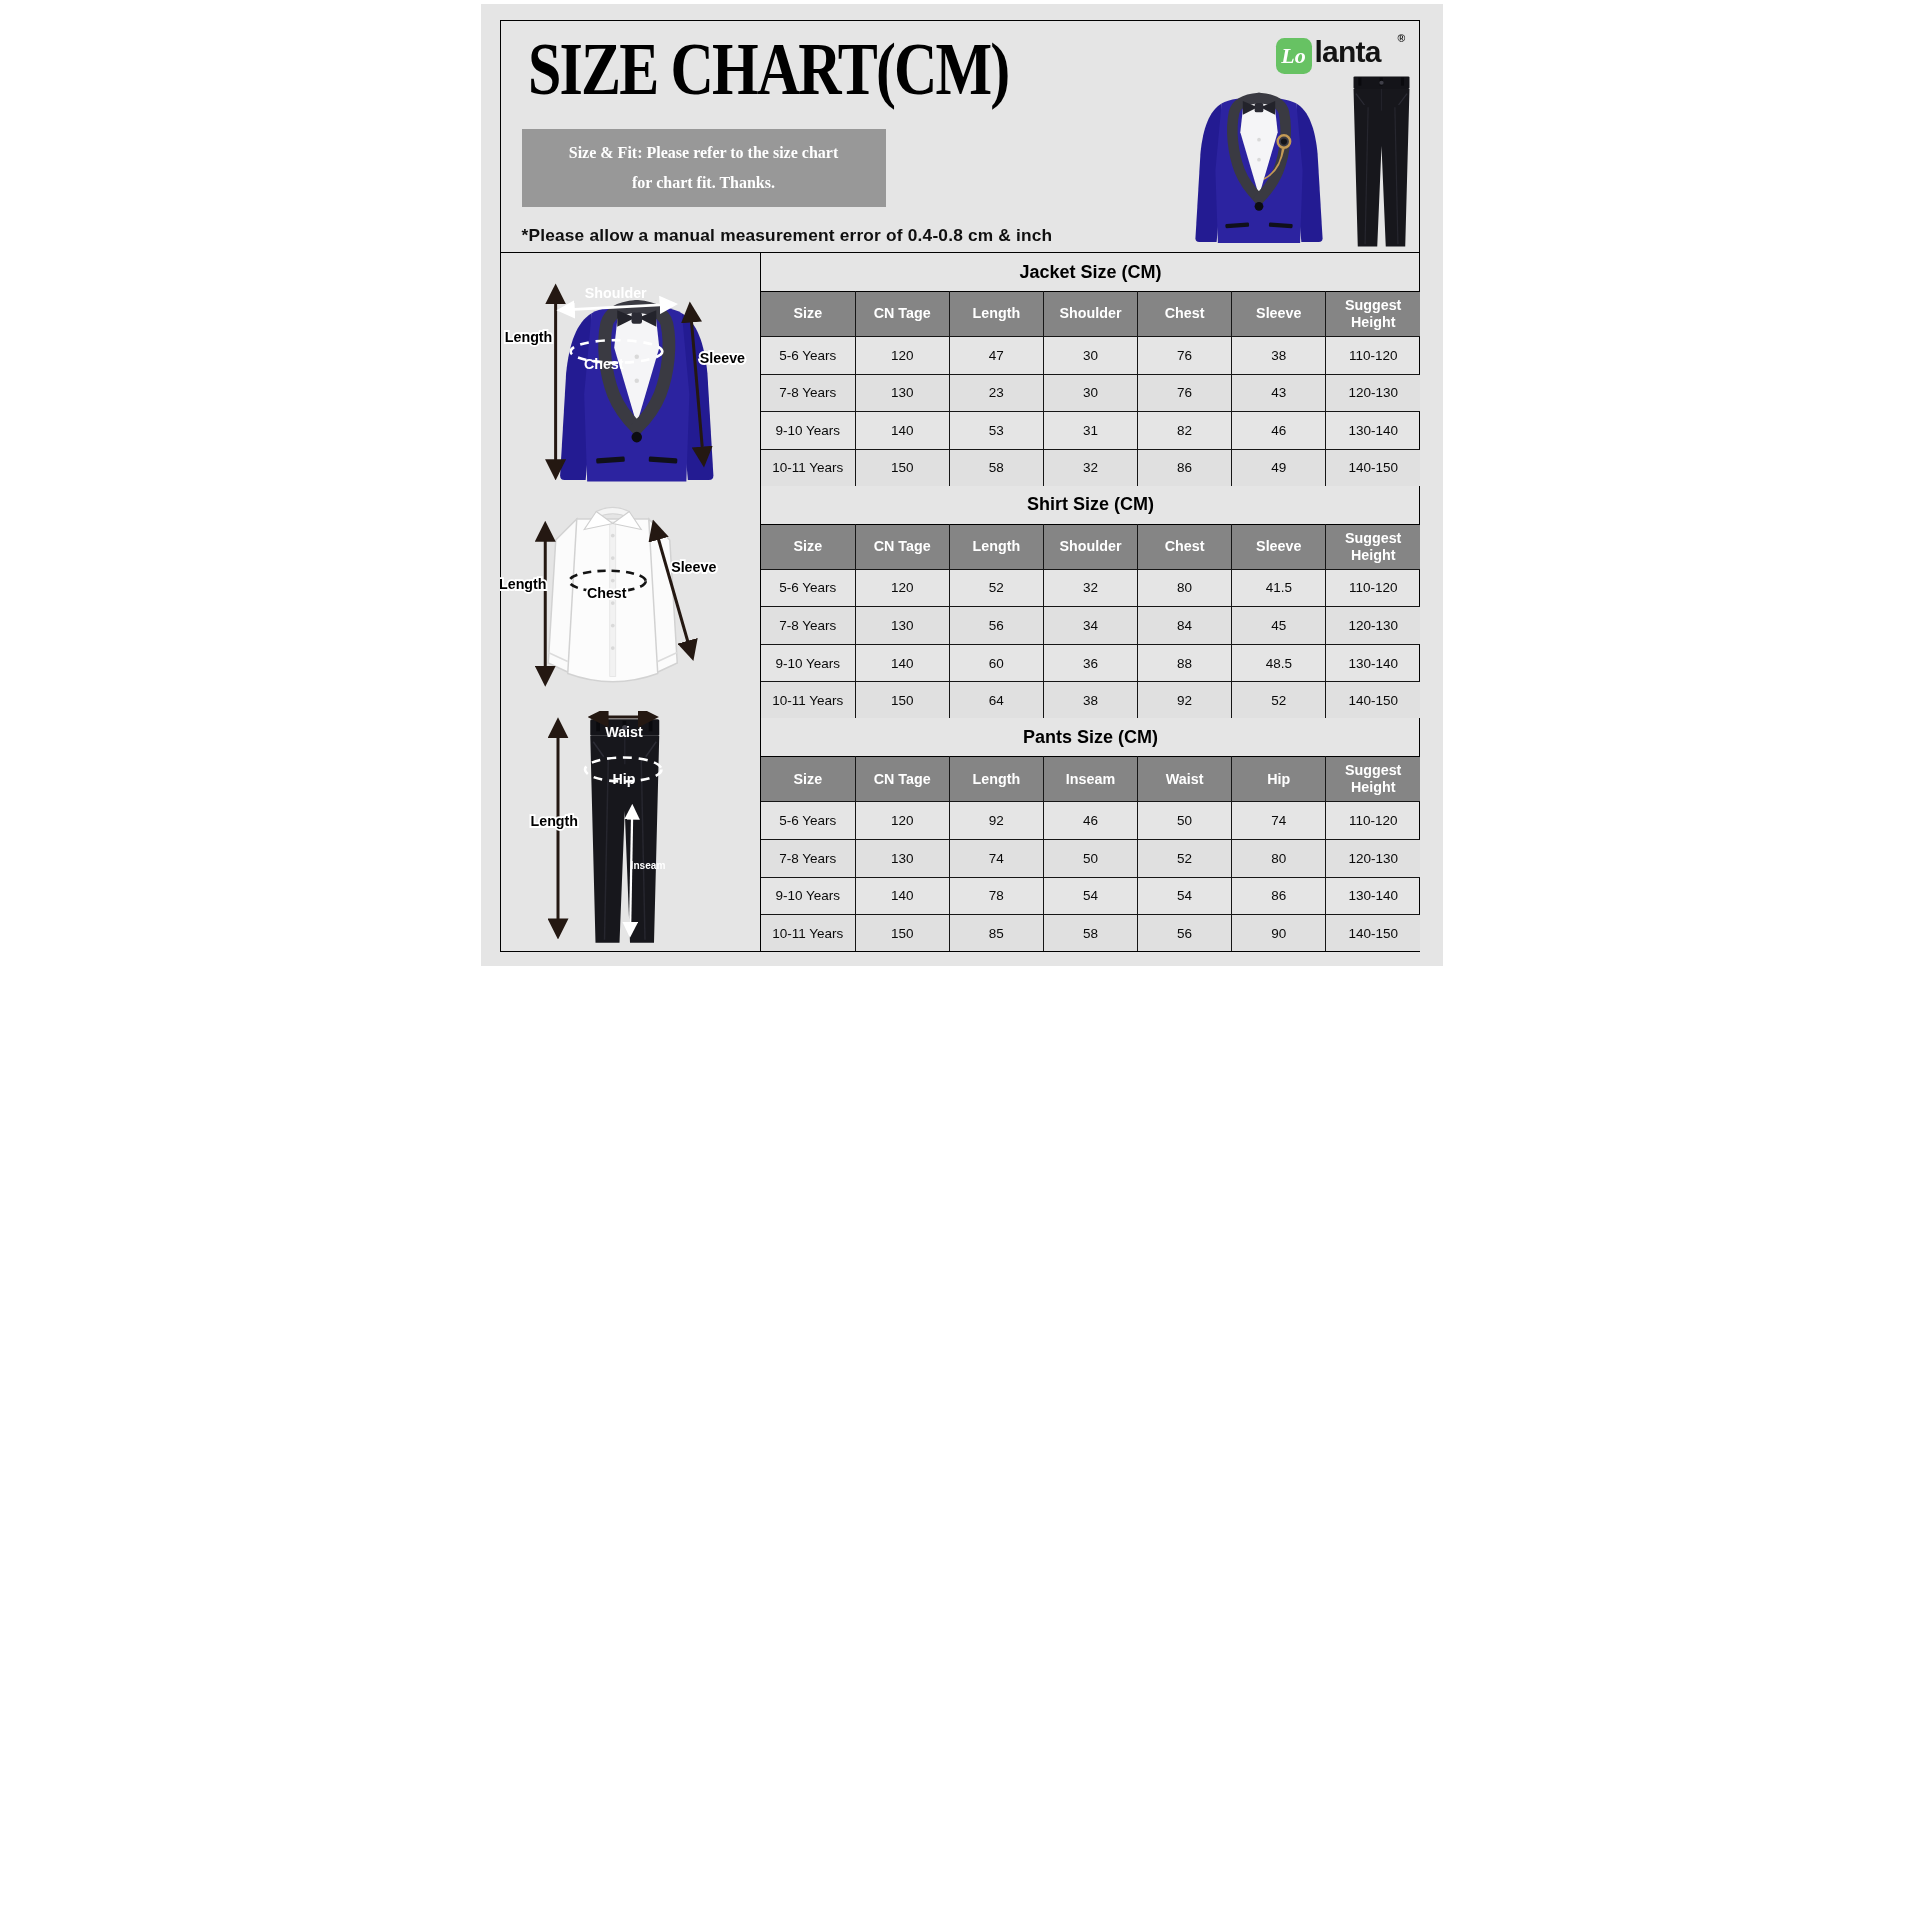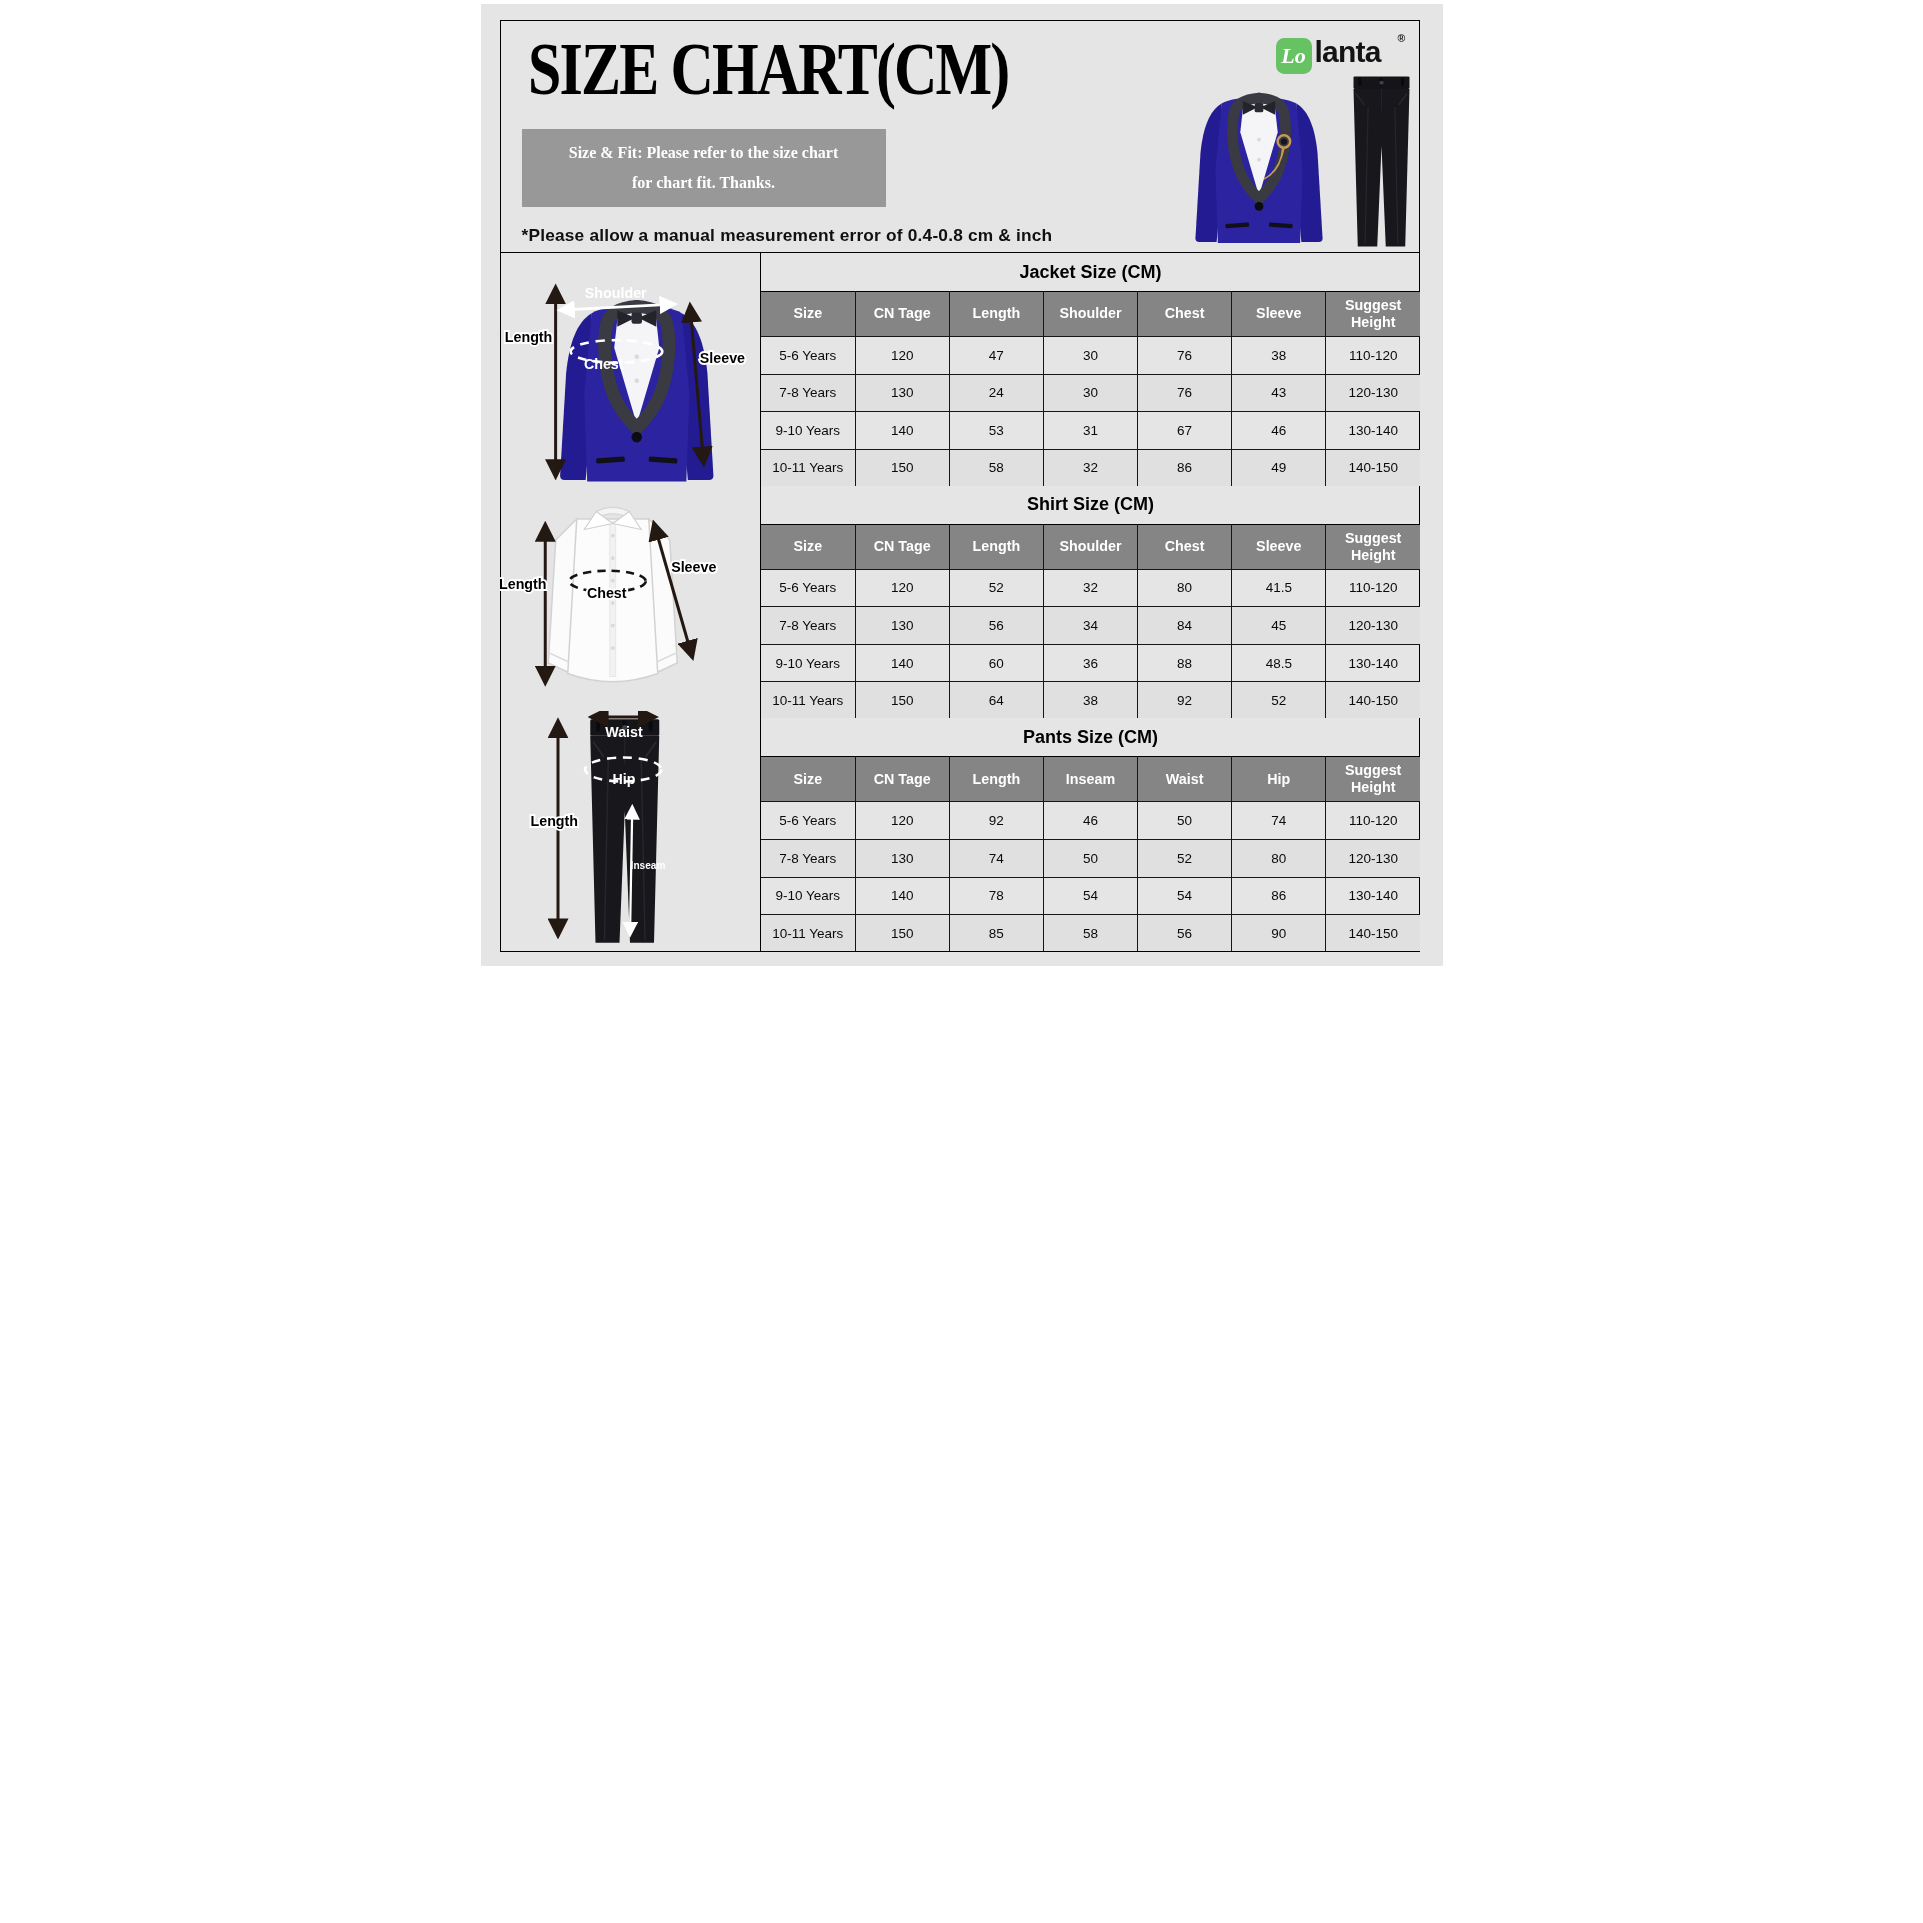--- a/index.html
+++ b/index.html
@@ -191,32 +191,32 @@
                 <td>120</td>
                 <td>47</td>
                 <td>30</td>
                 <td>76</td>
                 <td>38</td>
                 <td>110-120</td>
               </tr>
               <tr>
                 <td>7-8 Years</td>
                 <td>130</td>
-                <td>24</td>
+                <td>23</td>
                 <td>30</td>
                 <td>76</td>
                 <td>43</td>
                 <td>120-130</td>
               </tr>
               <tr>
                 <td>9-10 Years</td>
                 <td>140</td>
                 <td>53</td>
                 <td>31</td>
-                <td>67</td>
+                <td>82</td>
                 <td>46</td>
                 <td>130-140</td>
               </tr>
               <tr>
                 <td>10-11 Years</td>
                 <td>150</td>
                 <td>58</td>
                 <td>32</td>
                 <td>86</td>
                 <td>49</td>

